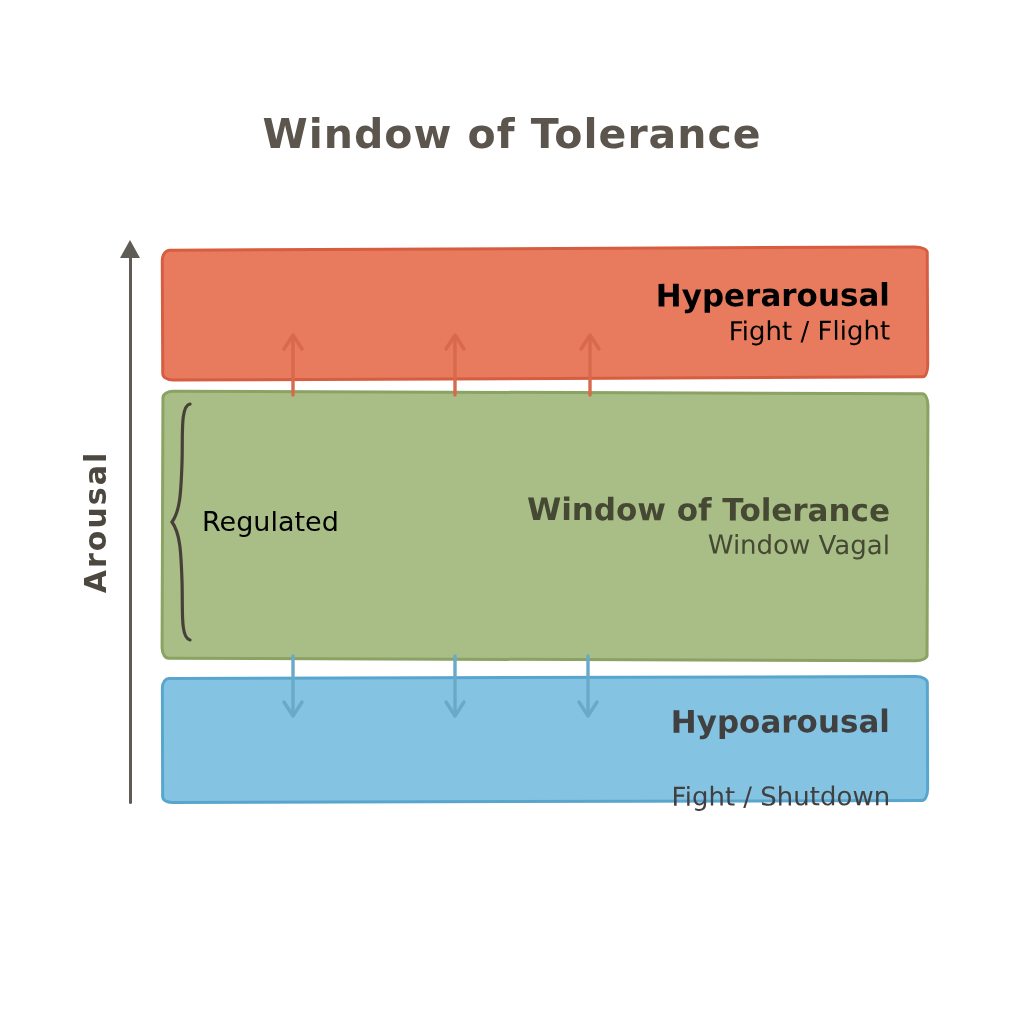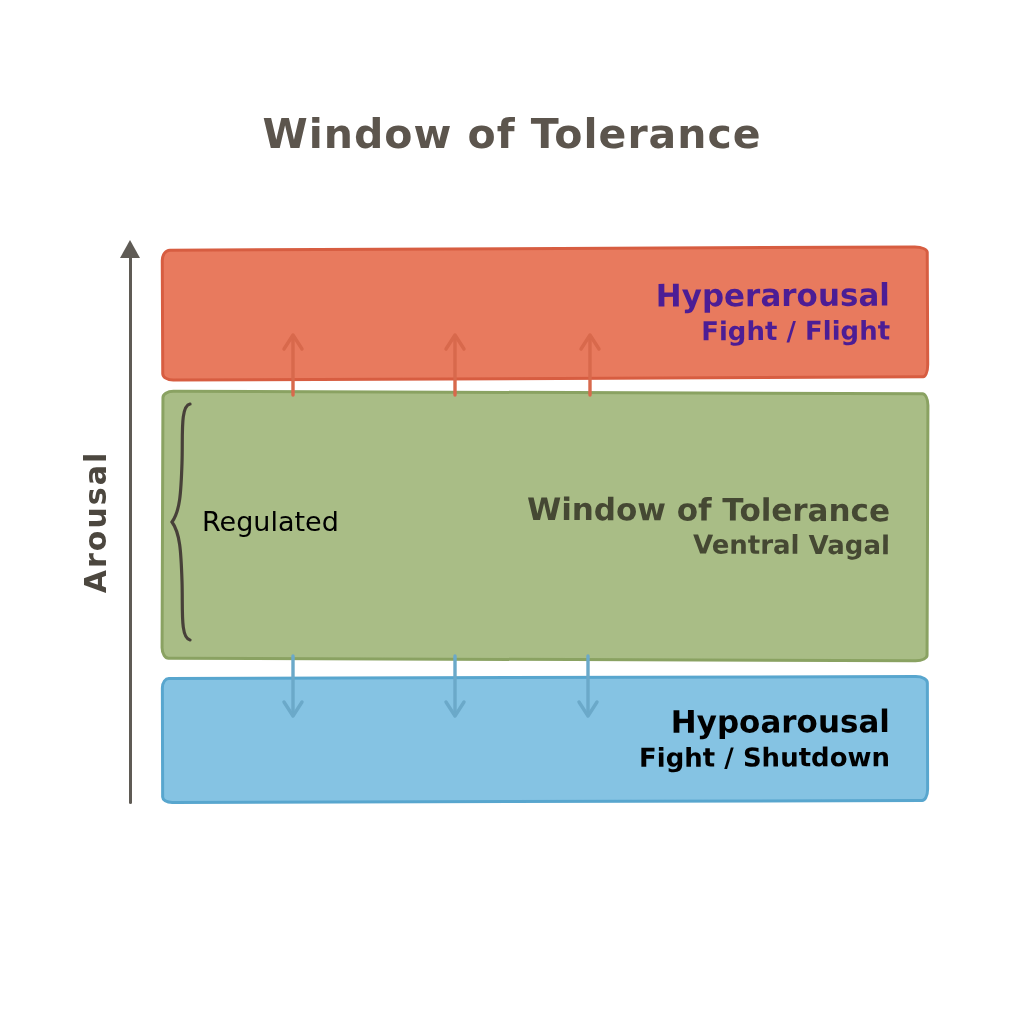--- a/index.html
+++ b/index.html
@@ -80,29 +80,29 @@
     border-radius: 8px 13px 7px 11px / 11px 8px 13px 7px;
     transform: rotate(-0.15deg);
   }
   .band-heading {
     font-size: 31px;
     font-weight: 700;
     line-height: 1.25;
   }
   .band-subheading {
     font-size: 26px;
-    font-weight: 700;
+    font-weight: 400;
     line-height: 1.3;
   }
   .band-hyper .band-heading,
-  .band-hyper .band-subheading { color: #4c1d95; }
+  .band-hyper .band-subheading { color: #000000; }
   .band-window .band-heading,
   .band-window .band-subheading { color: #454833; }
   .band-hypo .band-heading,
-  .band-hypo .band-subheading { color: #000000; }
+  .band-hypo .band-subheading { color: #404040; margin-top: 39px; }
 
   
   .brace {
     position: absolute;
     left: 167px; top: 401px;
     width: 28px; height: 242px;
     z-index: 3;
   }
   .regulated-label {
     position: absolute;
@@ -128,21 +128,21 @@
   <div class="axis-head"></div>
   <div class="axis-label">Arousal</div>
 
   <div class="band band-hyper">
     <div class="band-heading">Hyperarousal</div>
     <div class="band-subheading">Fight / Flight</div>
   </div>
 
   <div class="band band-window">
     <div class="band-heading">Window of Tolerance</div>
-    <div class="band-subheading">Ventral Vagal</div>
+    <div class="band-subheading">Window Vagal</div>
   </div>
 
   <div class="band band-hypo">
     <div class="band-heading">Hypoarousal</div>
     <div class="band-subheading">Fight / Shutdown</div>
   </div>
 
   <div class="brace">
     <svg width="28" height="242" viewBox="0 0 28 242" fill="none">
       <path d="M23 3 C13 5 16 35 15 62 C14 92 13 110 5 121 C13 132 14 150 15 180 C16 207 13 237 23 239" stroke="#474039" stroke-width="3.2" stroke-linecap="round" fill="none"></path>

